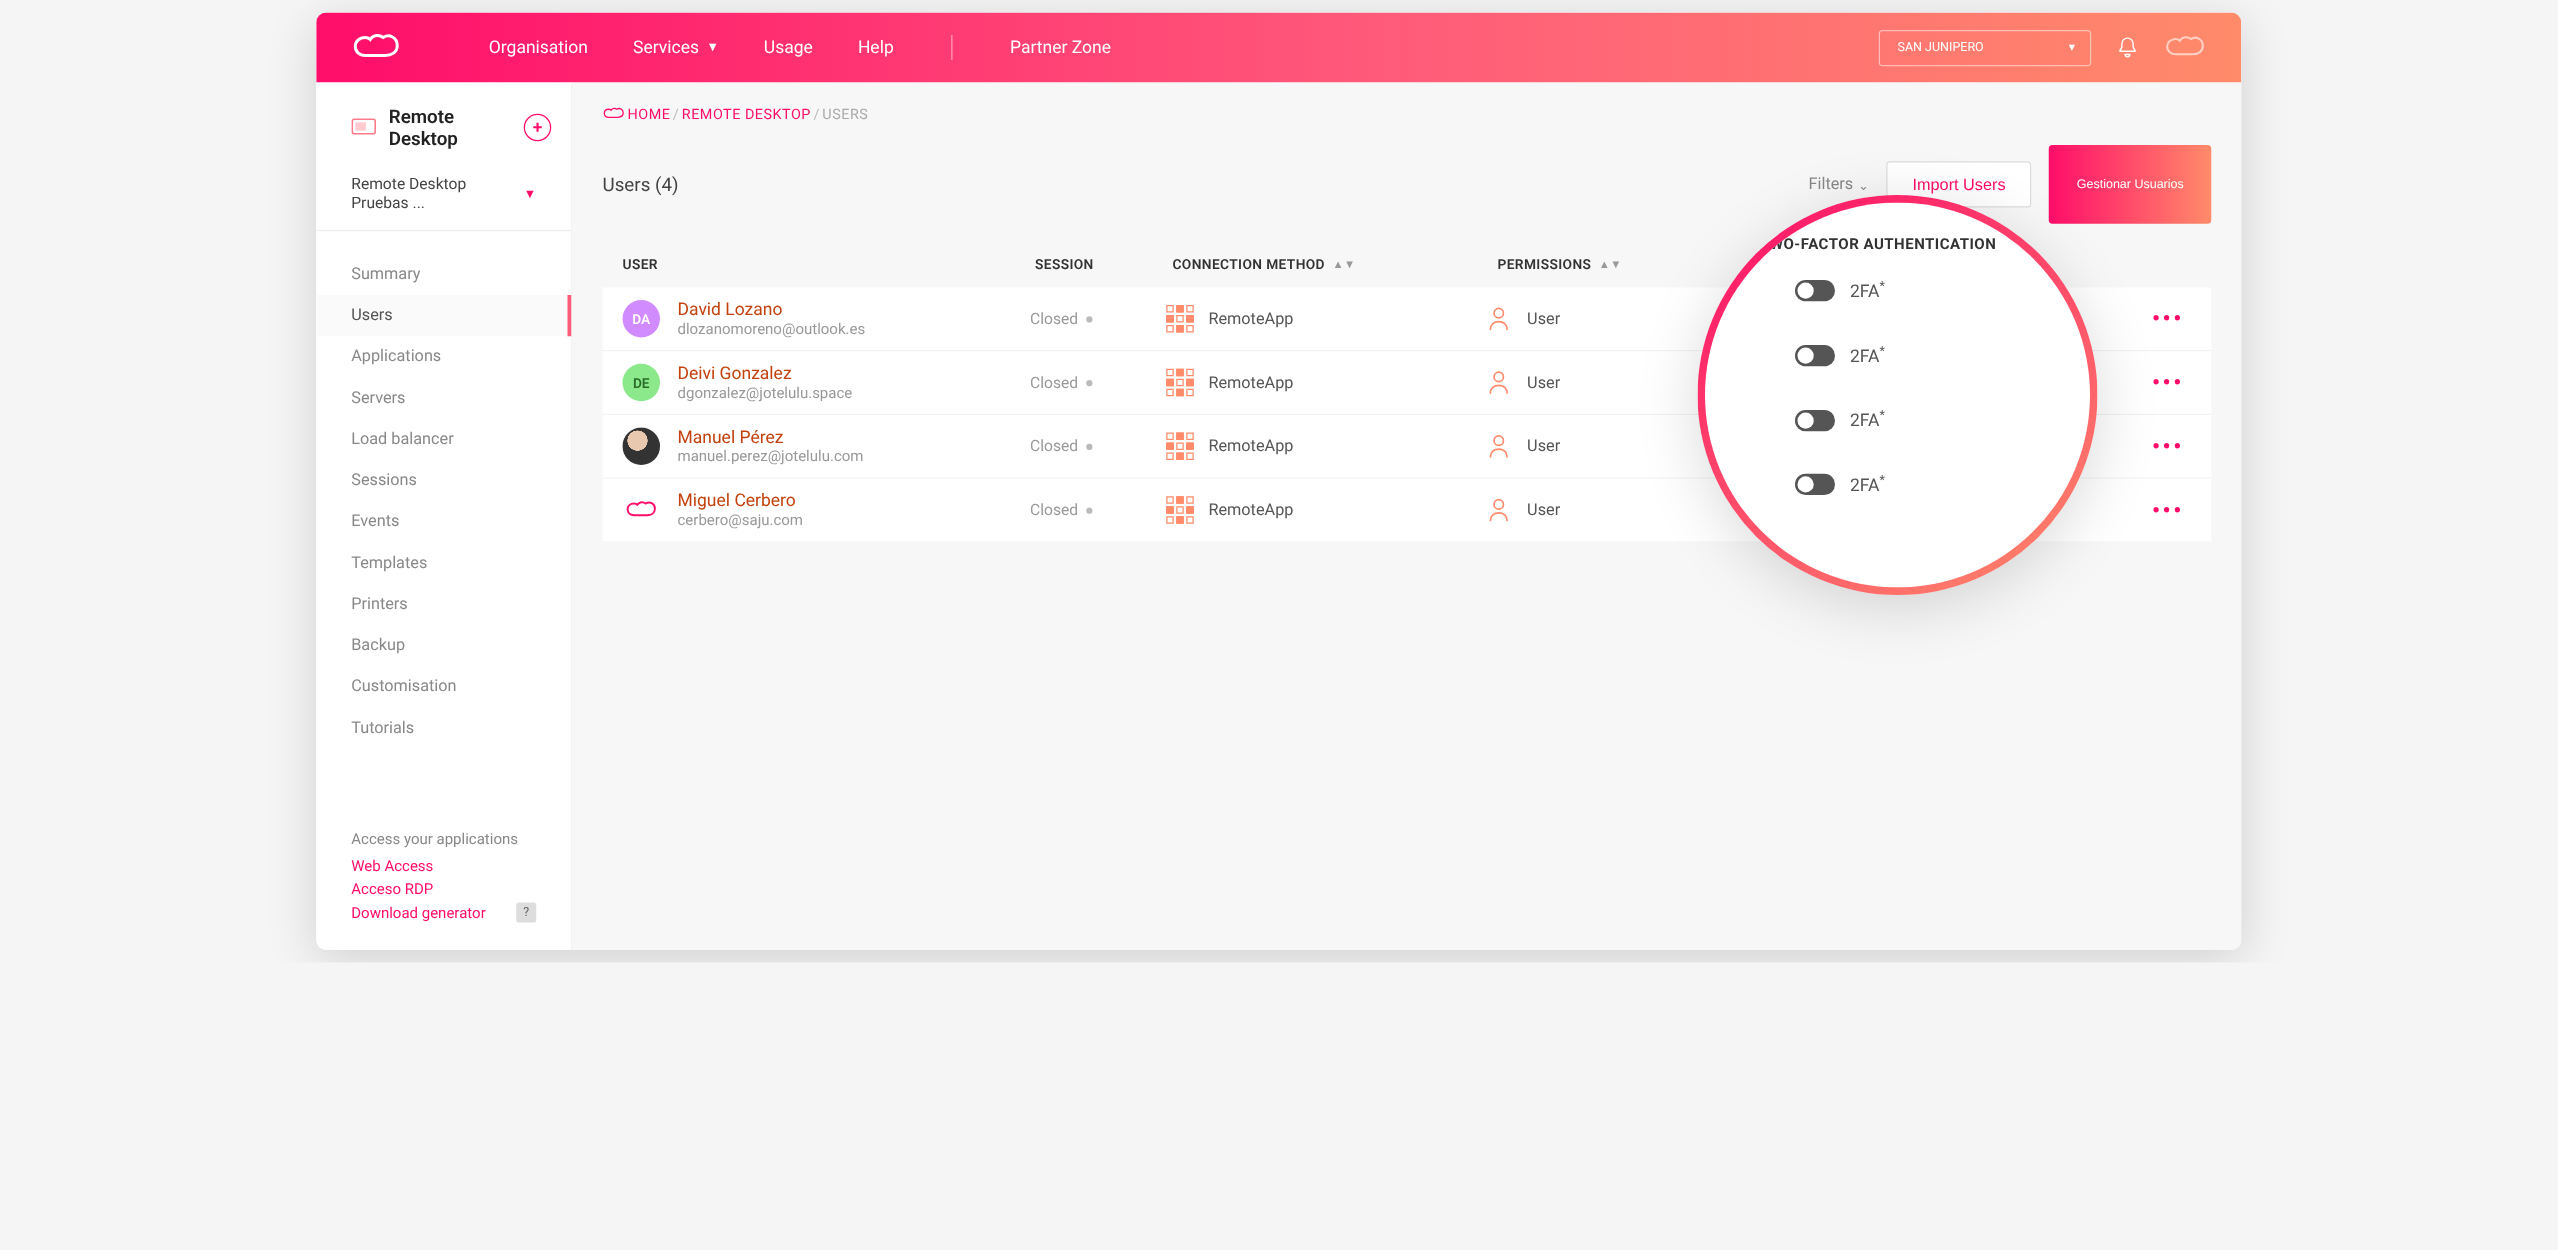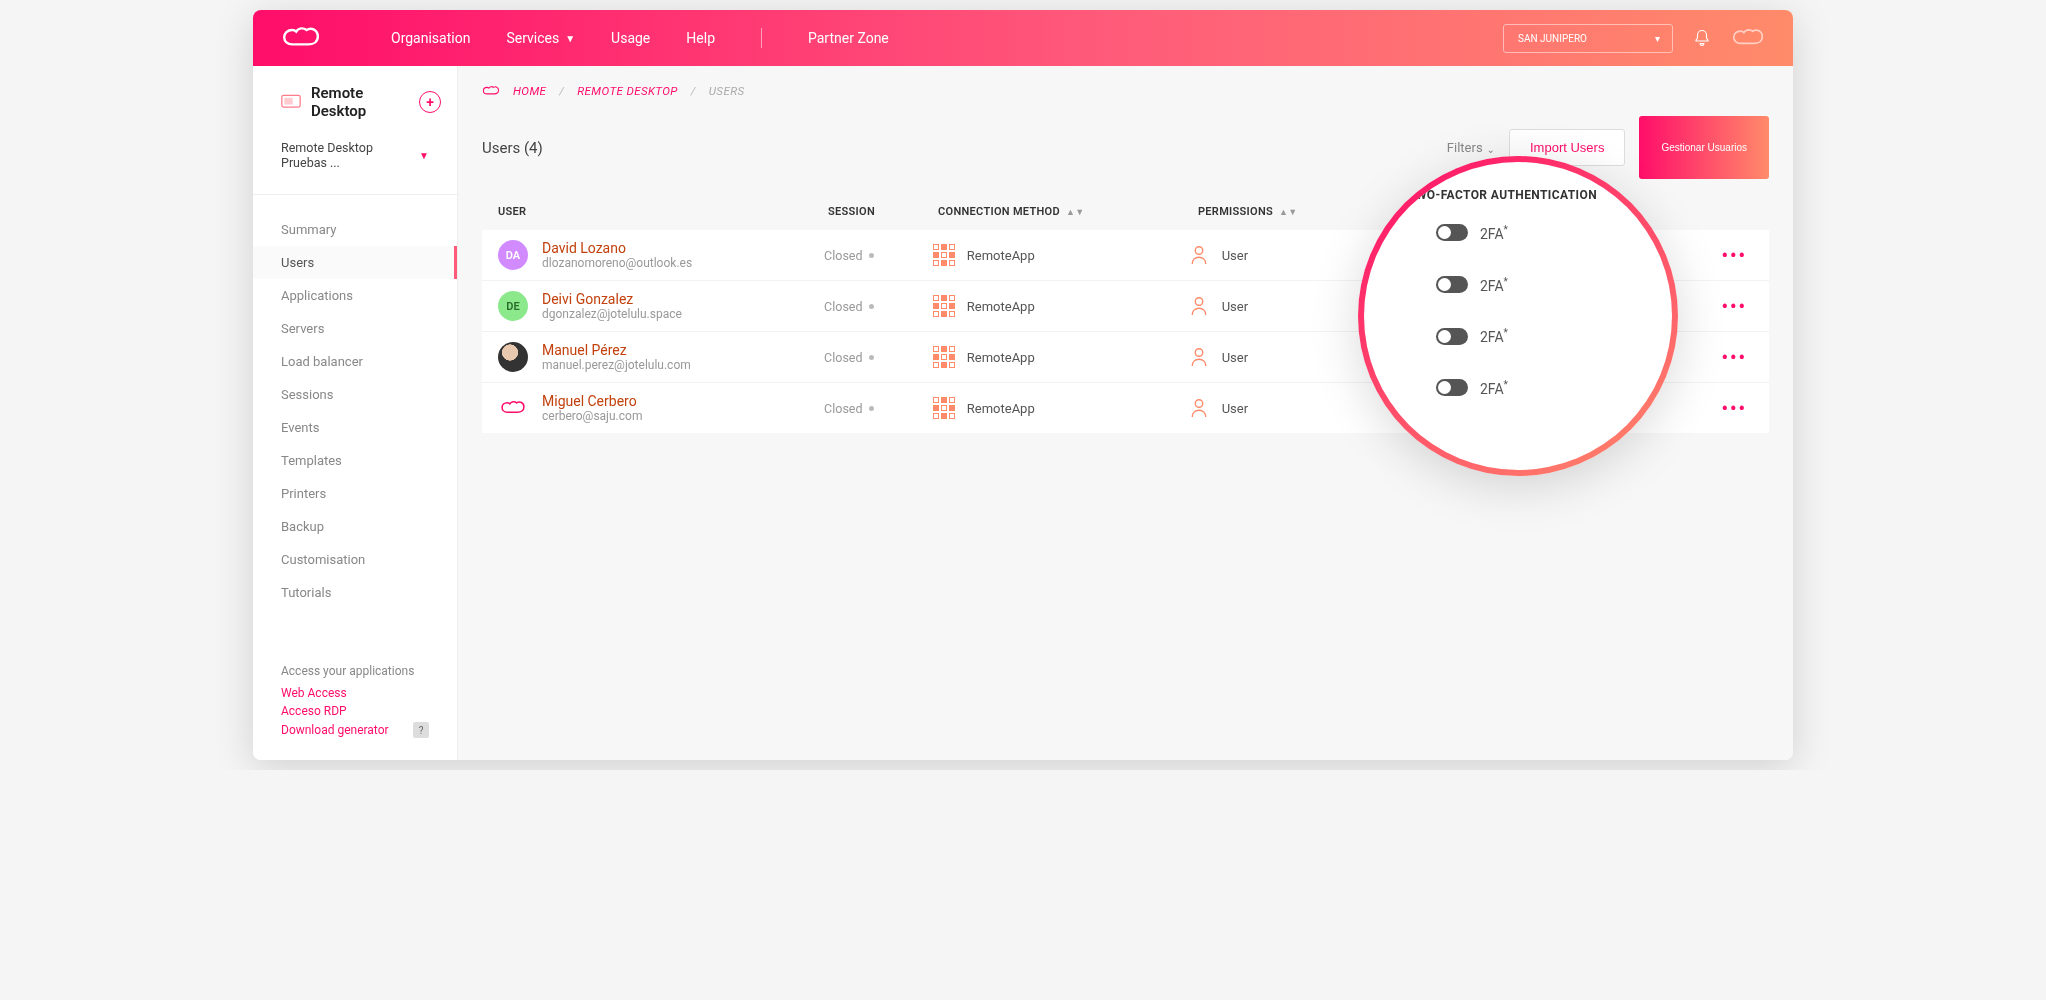--- a/index.html
+++ b/index.html
@@ -20,34 +20,34 @@
 
 
 .body { flex: 1; display: flex; min-height: 0; }
 
 
 .sidebar { width: 205px; background: #fff; border-right: 1px solid #eee; display: flex; flex-direction: column; padding-top: 18px; }
 .sidebar-header { display: flex; align-items: center; padding: 0 16px 10px 28px; }
 .sidebar-header svg { margin-right: 10px; }
 .sidebar-title { font-weight: 600; font-size: 15px; color: #222; flex: 1; }
 .add-btn { width: 22px; height: 22px; border: 1.5px solid #ff0d6a; border-radius: 50%; color: #ff0d6a; display: flex; align-items: center; justify-content: center; font-size: 14px; font-weight: 600; cursor: pointer; }
-.sidebar-sub { padding: 10px 28px 24px; font-size: 12.5px; color: #444; display: flex; align-items: center; gap: 24px; border-bottom: 1px solid #eee; margin-bottom: 18px; cursor: pointer; }
+.sidebar-sub { padding: 10px 28px 14px; font-size: 12.5px; color: #444; display: flex; align-items: center; gap: 24px; border-bottom: 1px solid #eee; margin-bottom: 18px; cursor: pointer; }
 .sidebar-sub .caret { color: #ff0d6a; font-size: 10px; }
 .sidebar-nav { display: flex; flex-direction: column; }
 .sidebar-item { padding: 9px 28px; font-size: 13px; color: #888; cursor: pointer; }
 .sidebar-item.active { background: #fafafa; color: #555; border-right: 3px solid #ff5a7a; }
 .sidebar-footer { margin-top: auto; padding: 14px 28px 20px; font-size: 12px; }
 .sidebar-footer .hdr { color: #888; margin-bottom: 6px; }
 .sidebar-footer .lnk { color: #ff0d6a; display: block; padding: 2px 0; cursor: pointer; }
 .sidebar-footer .lnk.last { display: flex; align-items: center; gap: 8px; }
 .help-badge { width: 16px; height: 16px; background: #ddd; color: #666; font-size: 10px; display: inline-flex; align-items: center; justify-content: center; border-radius: 2px; margin-left: auto; }
 
 
 .main { flex: 1; background: #f7f7f8; padding: 18px 24px; position: relative; overflow: hidden; }
-.breadcrumb { display: flex; align-items: center; gap: 13px; font-size: 11.5px; letter-spacing: 0.4px; margin-bottom: 18px; font-style: italic; }
+.breadcrumb { display: flex; align-items: center; gap: 2px; font-size: 11.5px; letter-spacing: 0.4px; margin-bottom: 18px; }
 .breadcrumb .bc-icon { color: #ff0d6a; }
 .breadcrumb a { color: #ff0d6a; text-decoration: none; cursor: pointer; }
 .breadcrumb .sep { color: #bbb; }
 .breadcrumb .current { color: #aaa; }
 .page-head { display: flex; align-items: center; margin-bottom: 14px; }
 .page-title { font-size: 15px; color: #444; }
 .head-actions { margin-left: auto; display: flex; align-items: center; gap: 14px; }
 .filters { font-size: 13px; color: #888; cursor: pointer; display: flex; align-items: flex-end; gap: 4px; }
 .btn-outline { border: 1px solid #ddd; background: #fff; color: #ff0d6a; padding: 10px 20px; font-size: 13px; border-radius: 3px; cursor: pointer; }
 .btn-primary { background: linear-gradient(90deg, #ff0d6a, #ff8b6a); color: #fff; border: none; padding: 26px 22px; font-size: 10px; border-radius: 3px; cursor: pointer; }

